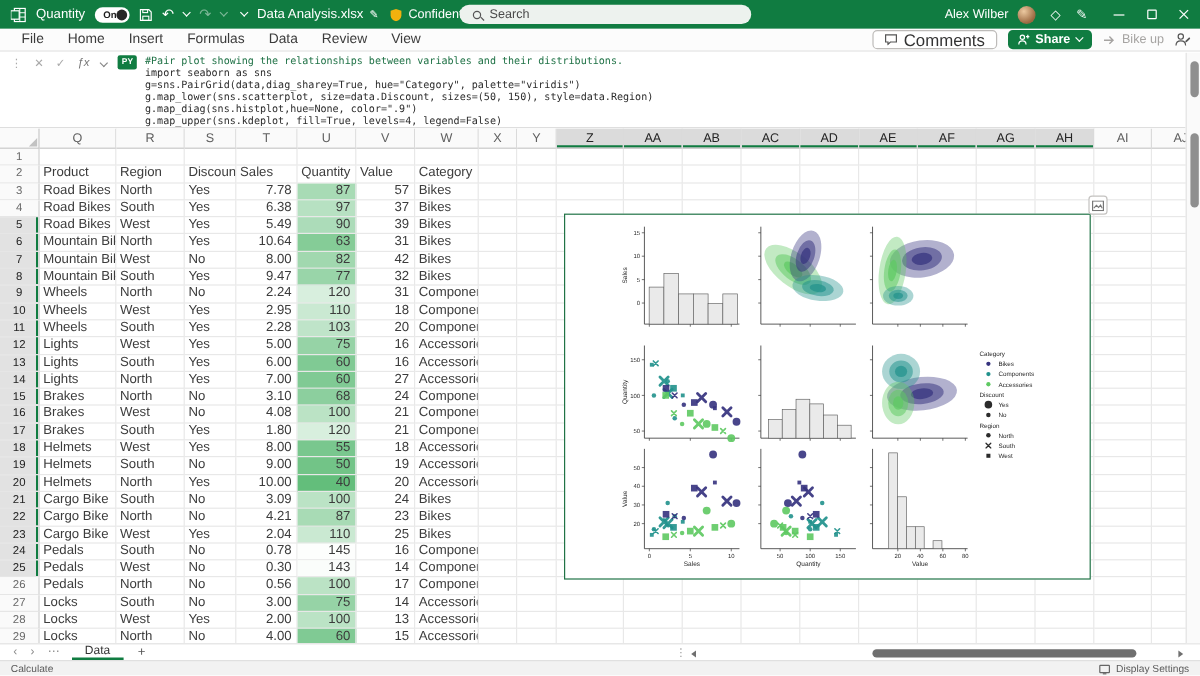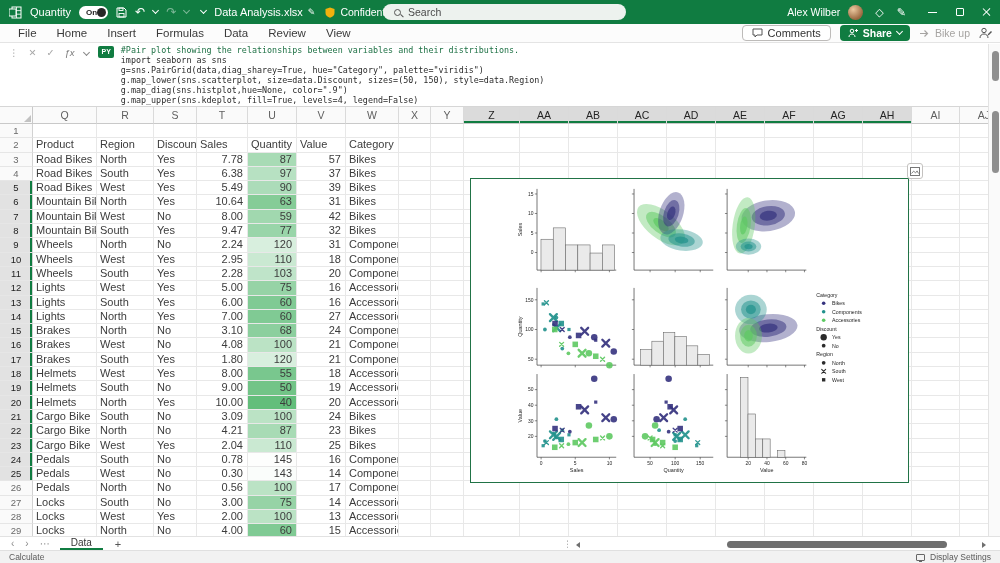--- a/index.html
+++ b/index.html
@@ -31,21 +31,21 @@
 .close-glyph { position:relative; width:10px; height:10px; }
 .close-glyph::before, .close-glyph::after { content:""; position:absolute; left:4.5px; top:0; width:1.1px; height:10px; background:#fff; }
 .close-glyph::before { transform:rotate(45deg); }
 .close-glyph::after { transform:rotate(-45deg); }
 
 
 .menubar { position:absolute; top:24px; left:0; right:0; height:19px; background:#fcfcfc; border-bottom:1px solid #e4e4e4; display:flex; align-items:center; font-size:11.5px; color:#3b3b3b; }
 .menu-tabs { display:flex; padding-left:8px; }
 .menu-tab { padding:0 10px; }
 .mb-right { margin-left:auto; display:flex; align-items:center; gap:9px; padding-right:8px; }
-.btn-comments { display:flex; align-items:center; gap:5px; border:1px solid #bdbbb9; border-radius:4px; height:16px; padding:0 9px; font-size:11px; color:#333; background:#fff; }
+.btn-comments { display:flex; align-items:center; gap:5px; border:1px solid #bdbbb9; border-radius:4px; height:16px; padding:0 9px; font-size:14px; color:#333; background:#fff; }
 .btn-share { display:flex; align-items:center; gap:5px; border-radius:4px; height:16px; padding:0 8px; font-size:10.5px; color:#fff; background:#107C41; font-weight:bold; }
 .btn-share .chev { border-color:#fff; }
 .btn-catchup { display:flex; gap:5px; color:#a6a4a2; font-size:10.5px; align-items:center; }
 
 
 .formulabar { position:absolute; top:44px; left:0; right:12px; height:63px; background:#fff; border-bottom:1px solid #d6d6d6; display:flex; }
 .namebox { width:58px; flex:none; border-right:1px solid #e2e2e2; display:flex; align-items:flex-start; justify-content:space-between; padding:2px 6px 0 9px; font-size:10.5px; color:#333; }
 .nb-chev { width:5px; height:5px; border-right:1px solid #888; border-bottom:1px solid #888; transform:rotate(45deg); margin-top:3px; }
 .fb-icons { display:flex; gap:10px; padding:3px 9px 0 9px; color:#a9a9a9; font-size:9.5px; align-items:flex-start; flex:none; }
 .fb-icons .fx { color:#777; font-style:italic; }
@@ -367,21 +367,21 @@
           <div class="cell" style="width: 49px;"></div>
           <div class="cell" style="width: 48px;"></div>
           <div class="cell" style="width: 49px;"></div>
         </div>
         <div class="grid-row">
           <div class="gutter hl">7</div>
           <div class="cell" style="width: 64px;">Mountain Bike</div>
           <div class="cell" style="width: 57px;">West</div>
           <div class="cell" style="width: 43px;">No</div>
           <div class="cell num" style="width: 51px;">8.00</div>
-          <div class="cell num" style="width: 49px; background: rgb(161, 216, 175);">59</div>
+          <div class="cell num" style="width: 49px; background: rgb(161, 216, 175);">82</div>
           <div class="cell num" style="width: 49px;">42</div>
           <div class="cell" style="width: 53px;">Bikes</div>
           <div class="cell" style="width: 32px;"></div>
           <div class="cell" style="width: 33px;"></div>
           <div class="cell" style="width: 56px;"></div>
           <div class="cell" style="width: 49px;"></div>
           <div class="cell" style="width: 49px;"></div>
           <div class="cell" style="width: 49px;"></div>
           <div class="cell" style="width: 49px;"></div>
           <div class="cell" style="width: 49px;"></div>

